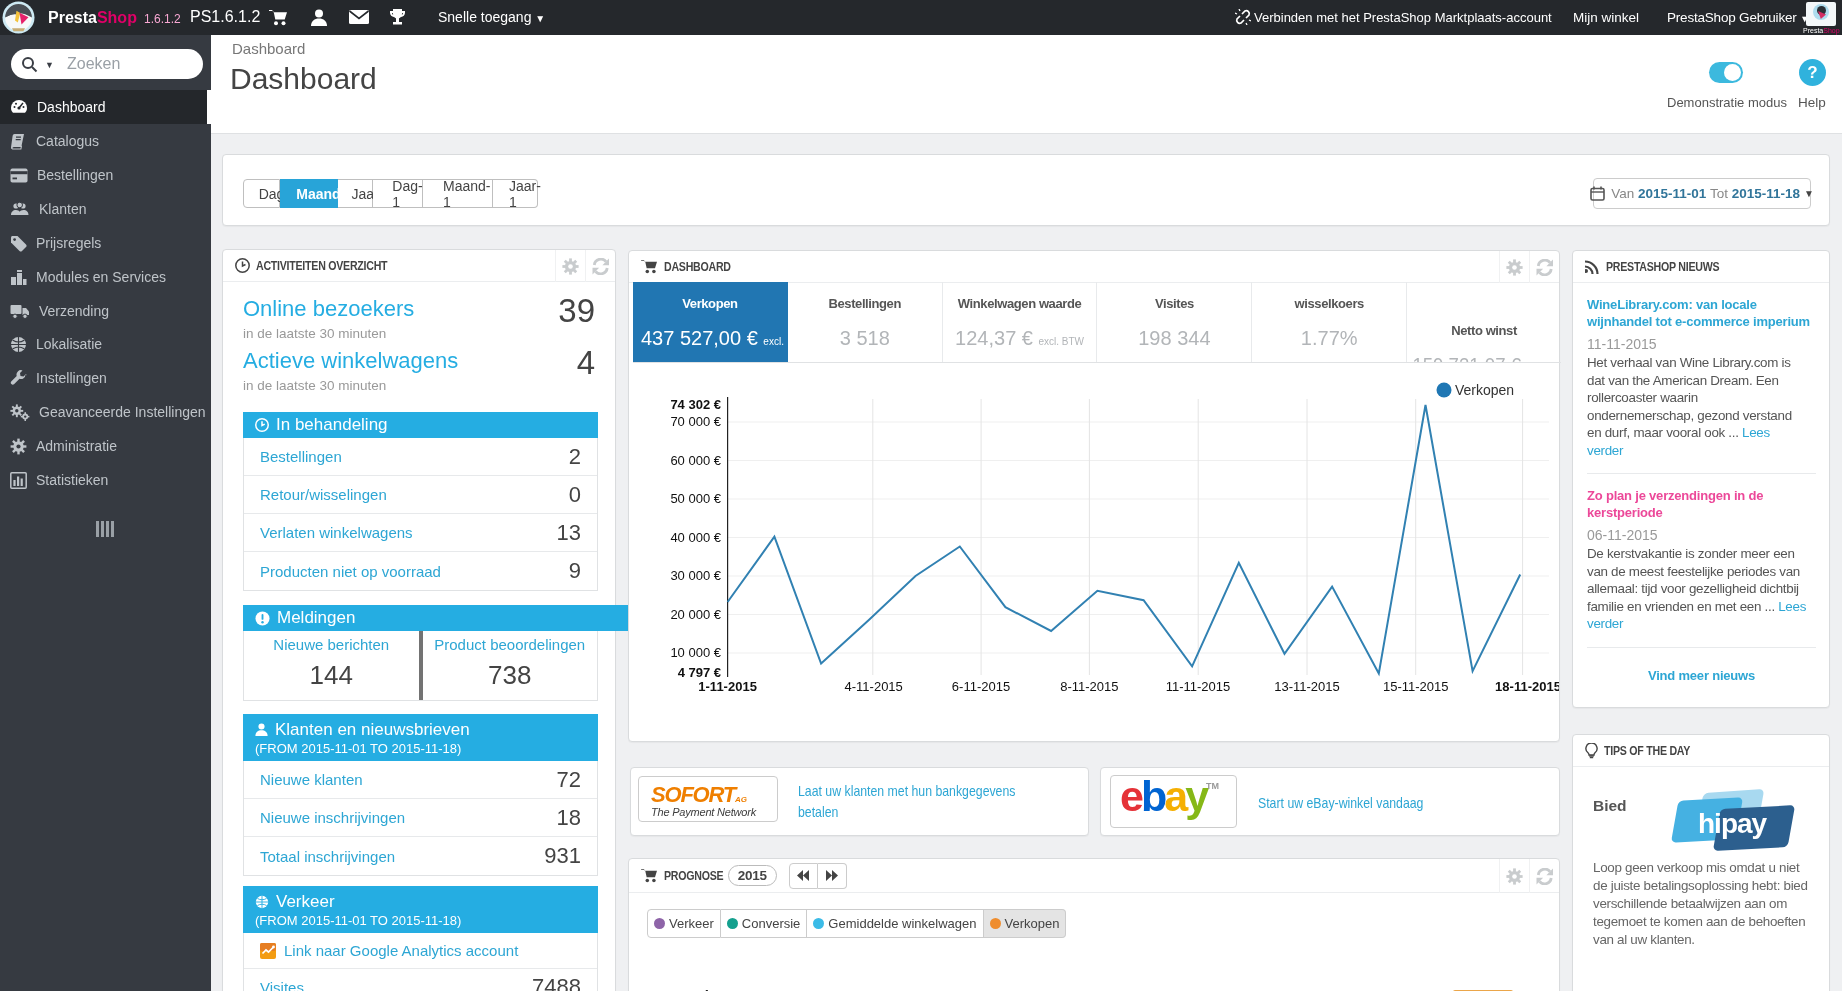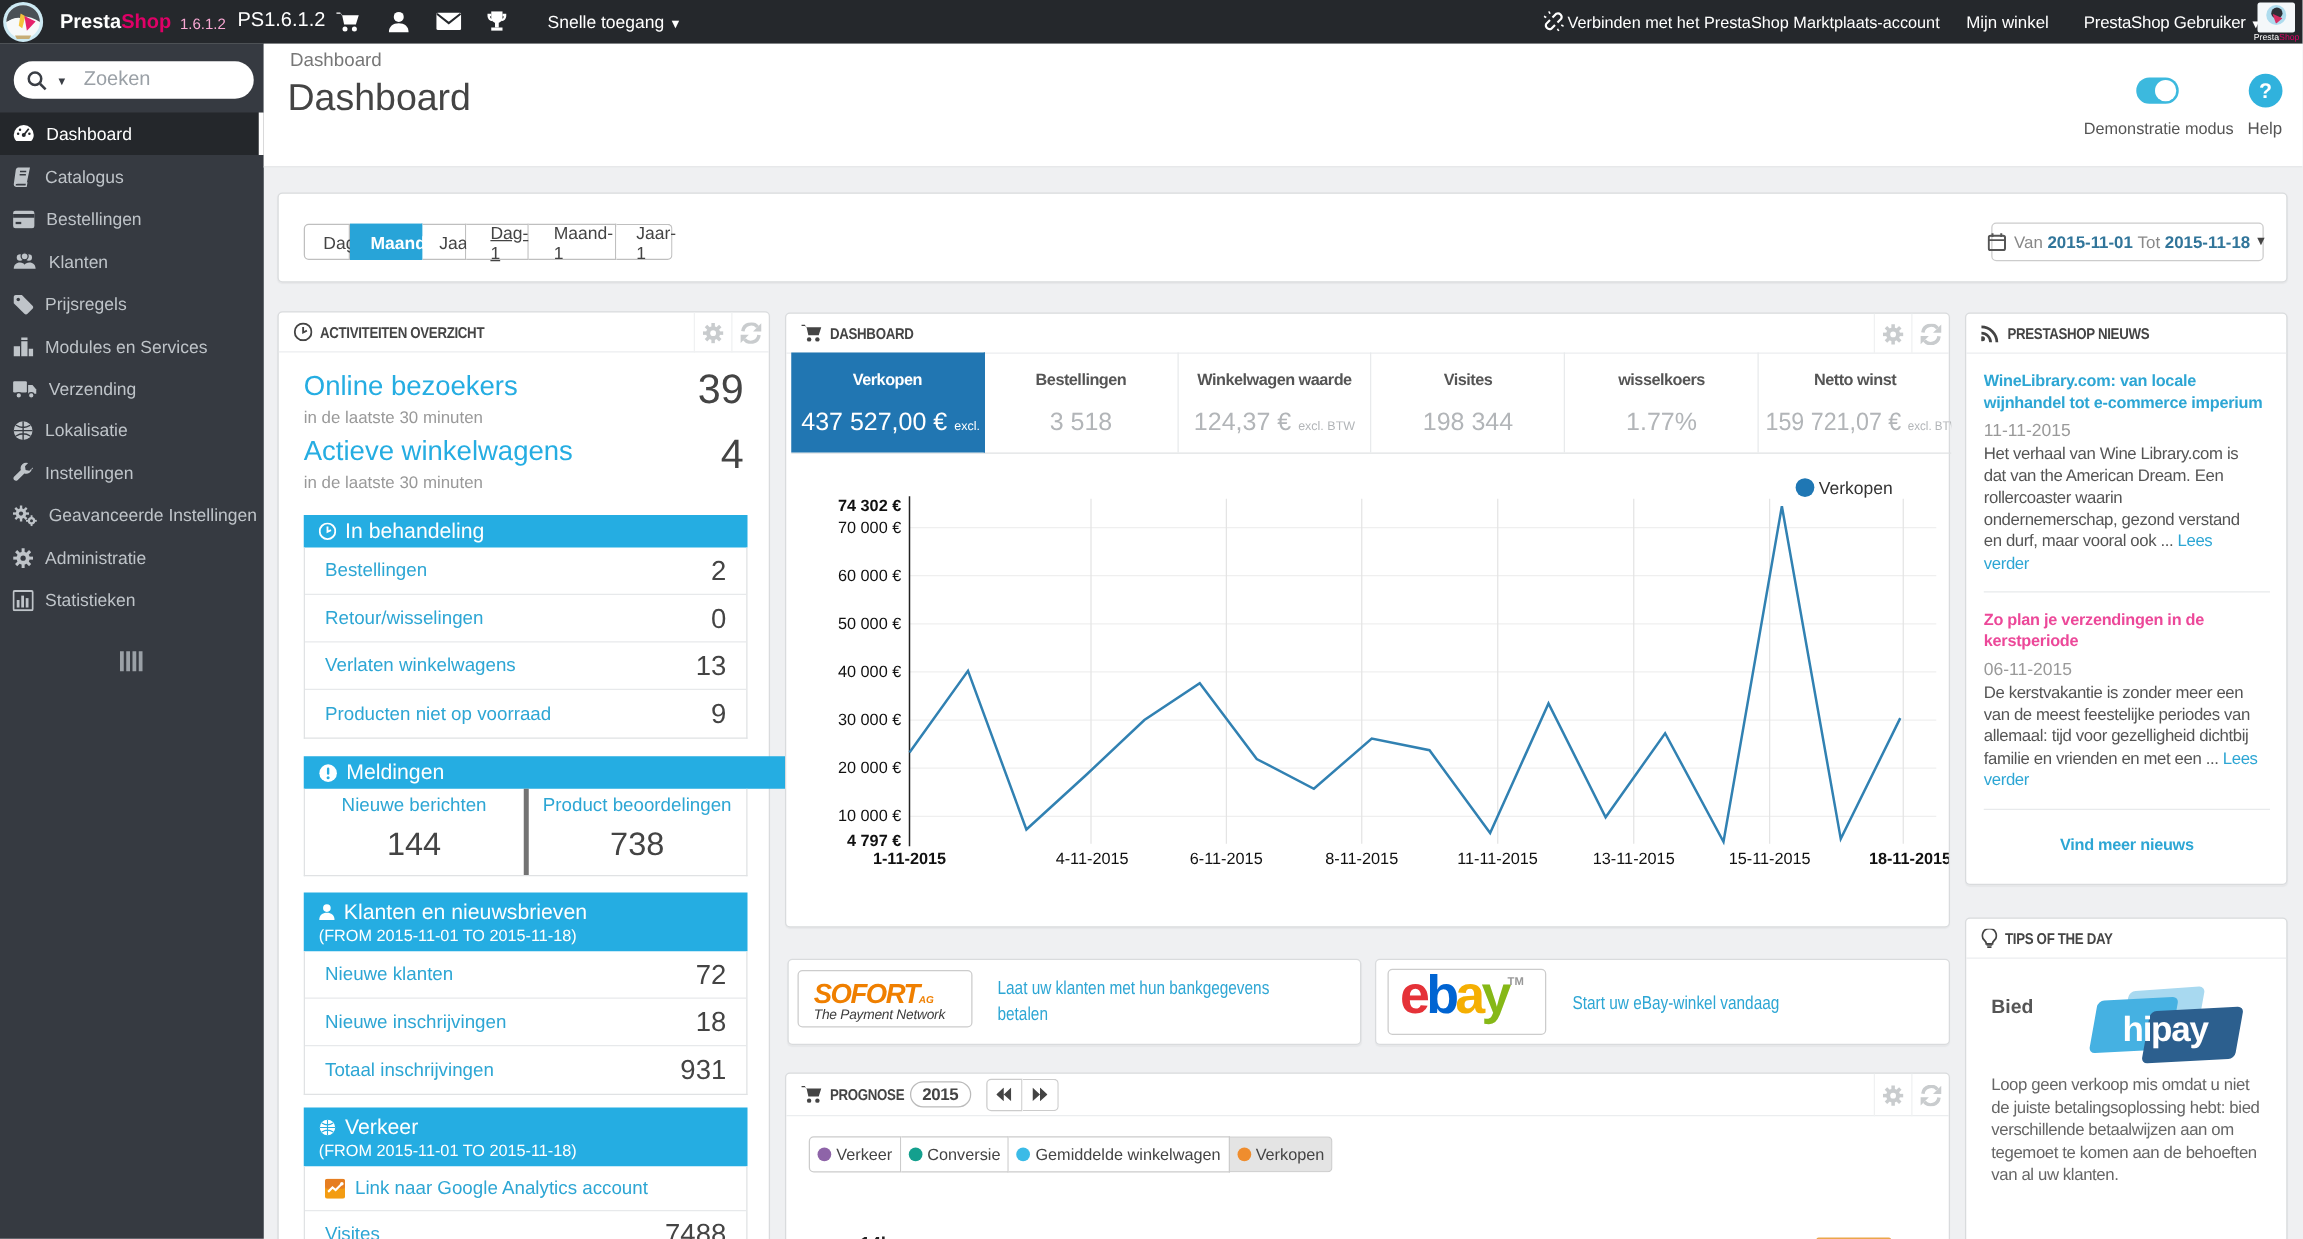--- a/index.html
+++ b/index.html
@@ -239,21 +239,21 @@
   <span class="abs" style="left:1456px; top:60px; font-size:13px; color:#555;">Demonstratie modus</span>
   <div class="abs" style="left:1588px; top:24px; width:27px; height:27px; border-radius:50%; background:#30b2dd; color:#fff; font-size:17px; font-weight:bold; text-align:center; line-height:27px;">?</div>
   <span class="abs" style="left:1587px; top:60px; font-size:13.5px; color:#555;">Help</span>
 </div>
 
 <div class="card" id="toolbar" style="left:222px; top:154px; width:1608px; height:72px;">
   <div class="abs" style="left:20px; top:24px; display:flex;">
     <div class="tbtn" style="width:37px; border-radius:4px 0 0 4px;">Dag</div>
     <div class="tbtn" style="width:58px; background:#28a4d8; color:#fff; font-weight:bold; border-color:#28a4d8;">Maand</div>
     <div class="tbtn" style="width:35px;">Jaar</div>
-    <div class="tbtn" style="width:50px;text-decoration:underline;">Dag-1</div>
+    <div class="tbtn" style="width:50px;">Dag-1</div>
     <div class="tbtn" style="width:70px;">Maand-1</div>
     <div class="tbtn" style="width:45px; border-radius:0 4px 4px 0;">Jaar-1</div>
   </div>
   <div class="abs" style="left:1370px; top:23px; width:218px; height:31px; border:1px solid #ccc; border-radius:4px; display:flex; align-items:center; justify-content:center; font-size:13.5px; color:#888; white-space:nowrap;">
     <svg width="15" height="15" viewBox="0 0 15 15" style="margin-right:6px;">
         <rect x="1" y="2.5" width="13" height="11.5" rx="1.5" fill="none" stroke="#555" stroke-width="1.6"></rect>
         <path d="M4 0.5v3M11 0.5v3" stroke="#555" stroke-width="1.6"></path>
         <path d="M1 6h13" stroke="#555" stroke-width="1.4"></path>
       </svg>
     Van&nbsp;<b style="color:#31759a;">2015-11-01</b>&nbsp;Tot&nbsp;<b style="color:#31759a;">2015-11-18</b>&nbsp;<span style="color:#444; font-size:10px;">▼</span>
@@ -438,21 +438,21 @@
         <div class="sv">124,37 € <span>excl. BTW</span></div>
       </div>
     <div class="stat">
         <div class="st">Visites</div>
         <div class="sv">198 344</div>
       </div>
     <div class="stat">
         <div class="st">wisselkoers</div>
         <div class="sv">1.77%</div>
       </div>
-    <div class="stat" style="border-right:0;">
+    <div class="stat" style="border-right:0;margin-top:27px;">
         <div class="st">Netto winst</div>
         <div class="sv" style="transform:scaleX(0.93); transform-origin:50% 50%;">159 721,07 € <span>excl. BTW</span></div>
       </div>
   </div>
   <svg class="abs" style="left:0; top:122px;" width="930" height="330" viewBox="0 0 930 330">
     <g stroke="#efefef" stroke-width="1">
       <path d="M98.6 49H920M98.6 87.5H920M98.6 126H920M98.6 164.5H920M98.6 203H920M98.6 241.5H920M98.6 280H920"></path>
     </g>
     <g stroke="#e4e4e4" stroke-width="1">
       <path d="M243.8 26v276M352.1 26v276M460.4 26v276M569.2 26v276M678 26v276M786.7 26v276M893.6 26v276"></path>

